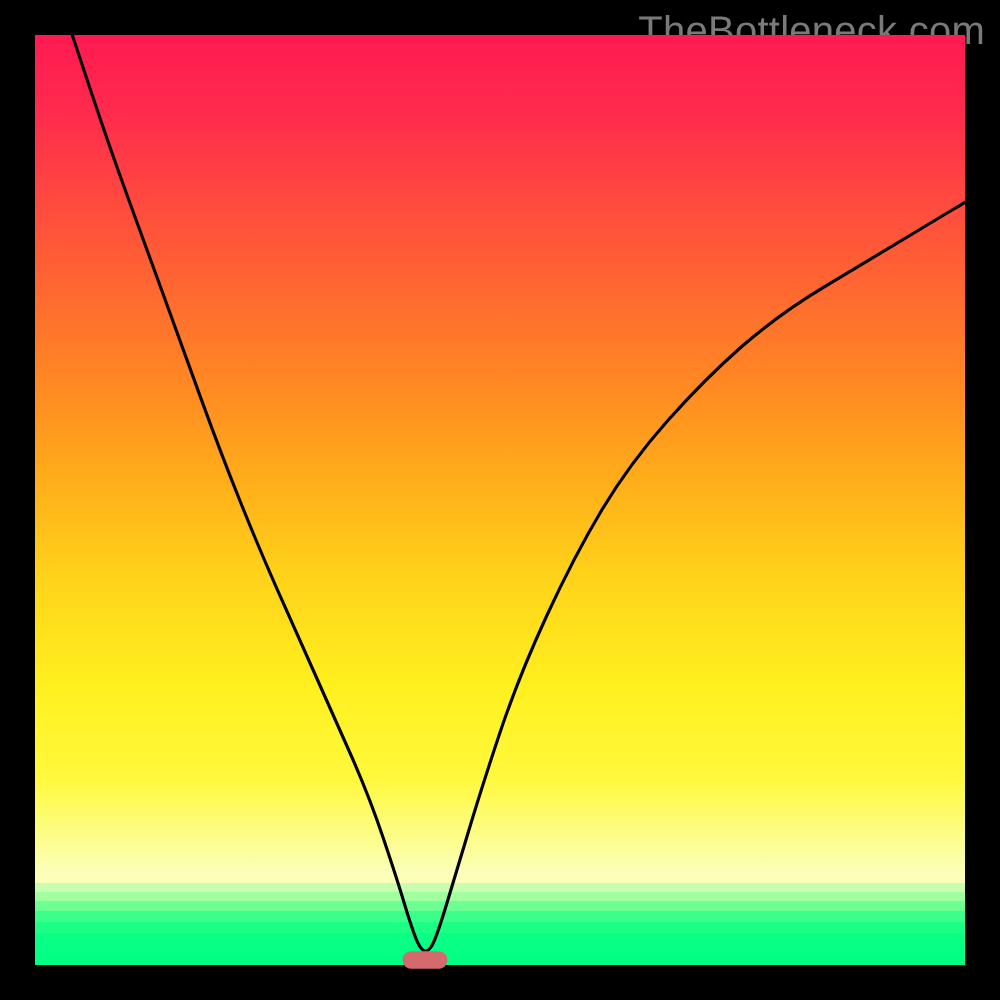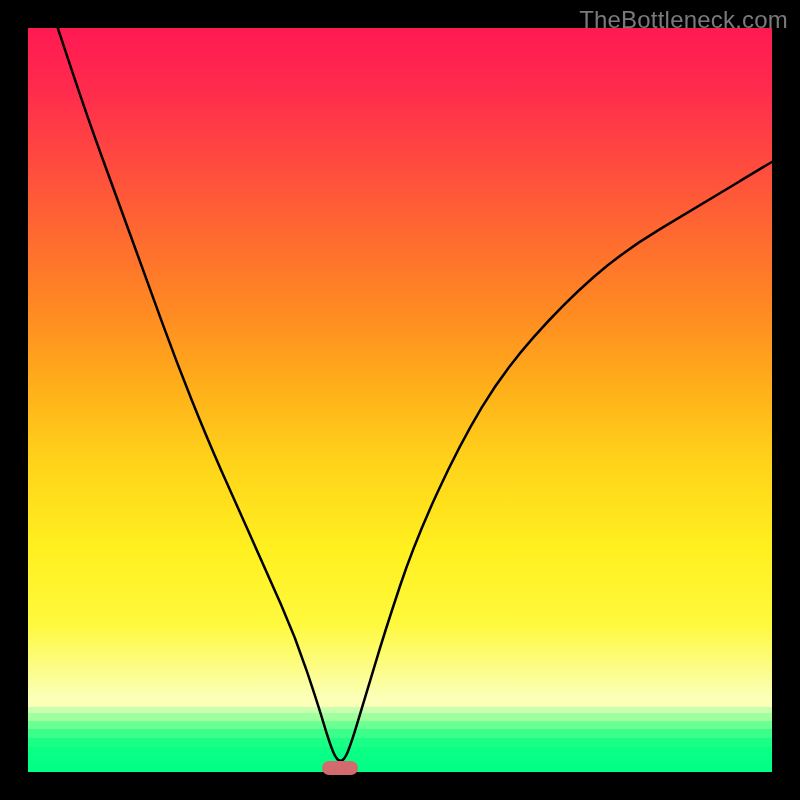--- a/index.html
+++ b/index.html
@@ -41,21 +41,21 @@
       #1cff86 96.6%,
       #0cff85 96.6%,
       #00ff85 100%
     );
   }
   .watermark {
     position: absolute;
     top: 6px;
     right: 12px;
     color: #7a7a7a;
-    font-size: 24px;
+    font-size: 32px;
     font-weight: 500;
     letter-spacing: 0.2px;
     user-select: none;
   }
   svg.curve {
     position: absolute;
     left: 0;
     top: 0;
     width: 744px;
     height: 744px;

